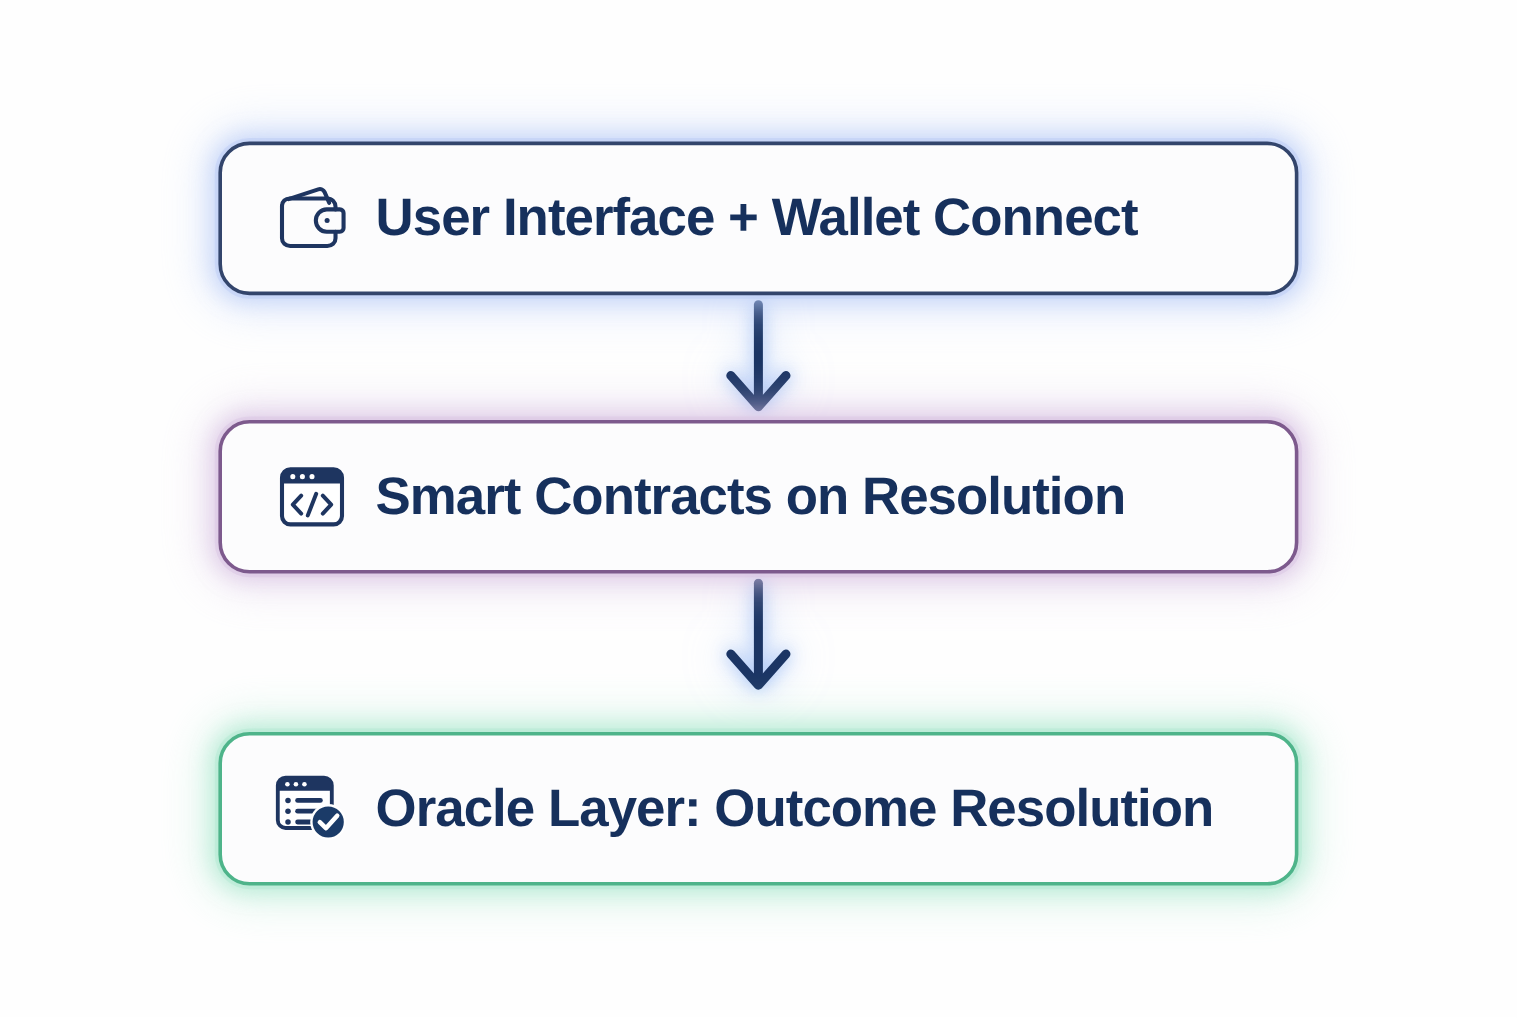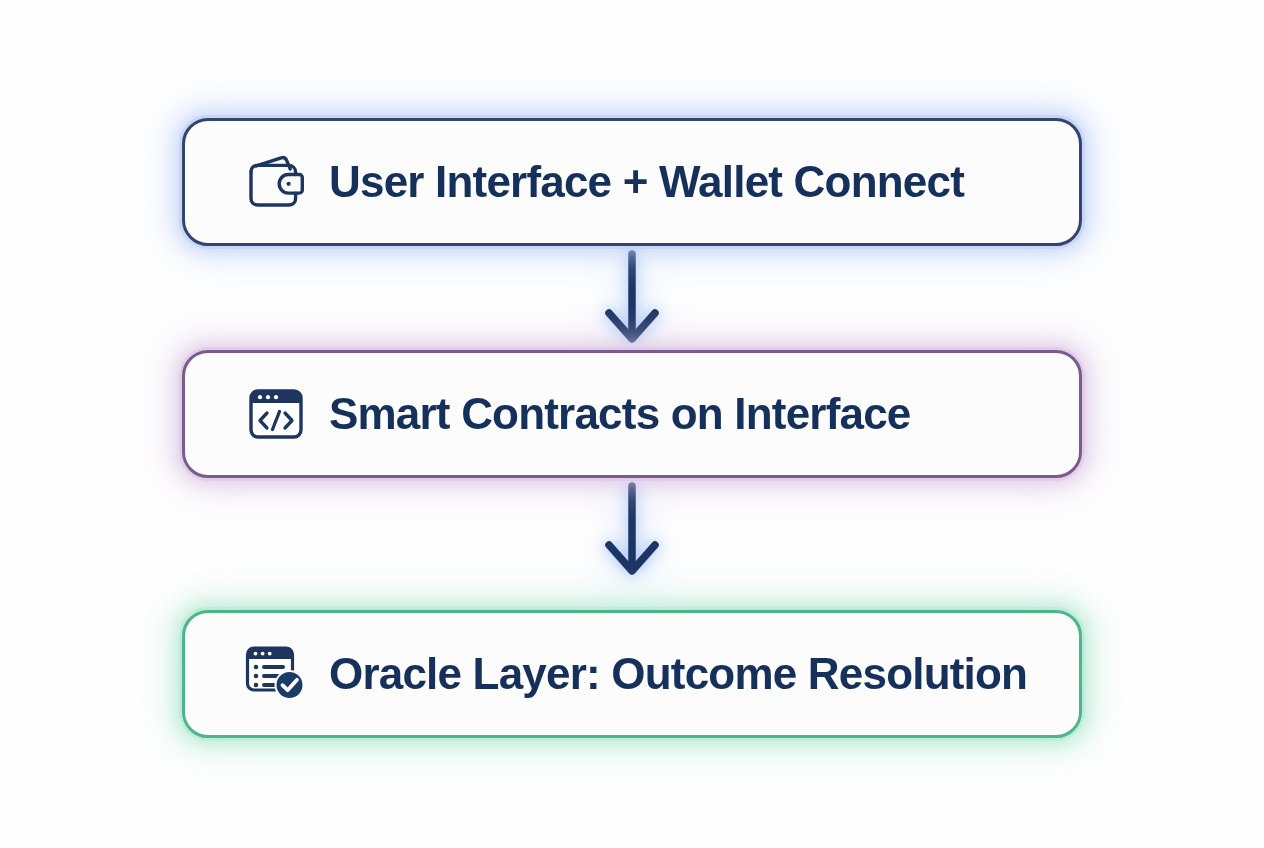--- a/index.html
+++ b/index.html
@@ -31,21 +31,21 @@
     position: relative;
     box-sizing: border-box;
     width: 900px;
     height: 128px;
     border-radius: 26px;
     background: #fcfcfd;
     border: 3px solid #2b3d63;
     display: flex;
     flex-direction: row;
     align-items: center;
-    padding-left: 60px;
+    padding-left: 44px;
     z-index: 2;
   }
 
   .node.tone-blue {
     border-color: #33456c;
     box-shadow:
       0 0 0 3px rgba(183, 201, 243, 0.42),
       0 0 16px 6px rgba(178, 199, 245, 0.55),
       0 0 34px 14px rgba(196, 213, 250, 0.45);
   }
@@ -138,21 +138,21 @@
         <circle cx="12" cy="9.2" r="2.1" fill="#ffffff"></circle>
         <circle cx="20" cy="9.2" r="2.1" fill="#ffffff"></circle>
         <circle cx="28" cy="9.2" r="2.1" fill="#ffffff"></circle>
         <g stroke="#1e3560" stroke-width="3.3" stroke-linecap="round" stroke-linejoin="round" fill="none">
           <polyline points="19,25 12,32.5 19,40"></polyline>
           <polyline points="37,25 44,32.5 37,40"></polyline>
           <line x1="31.5" y1="23.5" x2="24.5" y2="41.5"></line>
         </g>
       </svg>
     </span>
-    <span class="node-label">Smart Contracts on Interface</span>
+    <span class="node-label">Smart Contracts on Resolution</span>
   </div>
 
   <div class="connector">
     <svg width="62" height="96" viewBox="0 0 62 96" fill="none" stroke="#1b3564" stroke-width="7.5" stroke-linecap="round" stroke-linejoin="round">
       <line x1="31" y1="4" x2="31" y2="88"></line>
       <polyline points="8,63 31,89 54,63"></polyline>
     </svg>
   </div>
 
   <div class="node tone-green">

